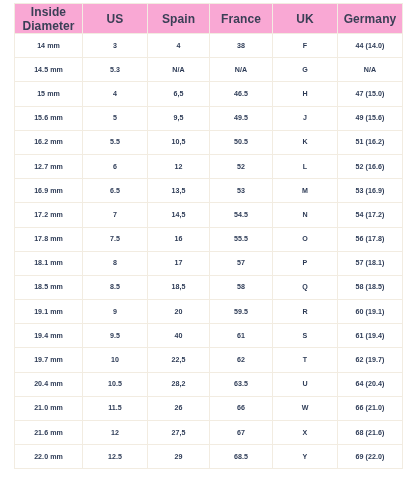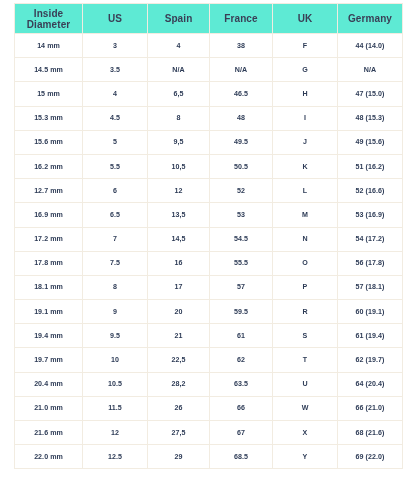--- a/index.html
+++ b/index.html
@@ -27,23 +27,23 @@
   }
   table.size-chart th,
   table.size-chart td {
     border: 1px solid #f2ece1;
     text-align: center;
     vertical-align: middle;
     padding: 0;
     color: #2d3b56;
   }
   table.size-chart thead th {
-    background: #5eead4;
+    background: #f9a8d4;
     height: 29px;
-    font-size: 10px;
+    font-size: 12px;
     font-weight: bold;
     letter-spacing: 0.1px;
     color: #3a3f56;
   }
   table.size-chart tbody td {
     background: #ffffff;
     height: 23.2px;
     font-size: 7.1px;
     font-weight: bold;
     letter-spacing: 0.05px;
@@ -83,43 +83,35 @@
         <tr>
           <td>14 mm</td>
           <td>3</td>
           <td>4</td>
           <td>38</td>
           <td>F</td>
           <td>44 (14.0)</td>
         </tr>
         <tr>
           <td>14.5 mm</td>
-          <td>3.5</td>
+          <td>5.3</td>
           <td>N/A</td>
           <td>N/A</td>
           <td>G</td>
           <td>N/A</td>
         </tr>
         <tr>
           <td>15 mm</td>
           <td>4</td>
           <td>6,5</td>
           <td>46.5</td>
           <td>H</td>
           <td>47 (15.0)</td>
         </tr>
         <tr>
-          <td>15.3 mm</td>
-          <td>4.5</td>
-          <td>8</td>
-          <td>48</td>
-          <td>I</td>
-          <td>48 (15.3)</td>
-        </tr>
-        <tr>
           <td>15.6 mm</td>
           <td>5</td>
           <td>9,5</td>
           <td>49.5</td>
           <td>J</td>
           <td>49 (15.6)</td>
         </tr>
         <tr>
           <td>16.2 mm</td>
           <td>5.5</td>
@@ -162,31 +154,39 @@
         </tr>
         <tr>
           <td>18.1 mm</td>
           <td>8</td>
           <td>17</td>
           <td>57</td>
           <td>P</td>
           <td>57 (18.1)</td>
         </tr>
         <tr>
+          <td>18.5 mm</td>
+          <td>8.5</td>
+          <td>18,5</td>
+          <td>58</td>
+          <td>Q</td>
+          <td>58 (18.5)</td>
+        </tr>
+        <tr>
           <td>19.1 mm</td>
           <td>9</td>
           <td>20</td>
           <td>59.5</td>
           <td>R</td>
           <td>60 (19.1)</td>
         </tr>
         <tr>
           <td>19.4 mm</td>
           <td>9.5</td>
-          <td>21</td>
+          <td>40</td>
           <td>61</td>
           <td>S</td>
           <td>61 (19.4)</td>
         </tr>
         <tr>
           <td>19.7 mm</td>
           <td>10</td>
           <td>22,5</td>
           <td>62</td>
           <td>T</td>

